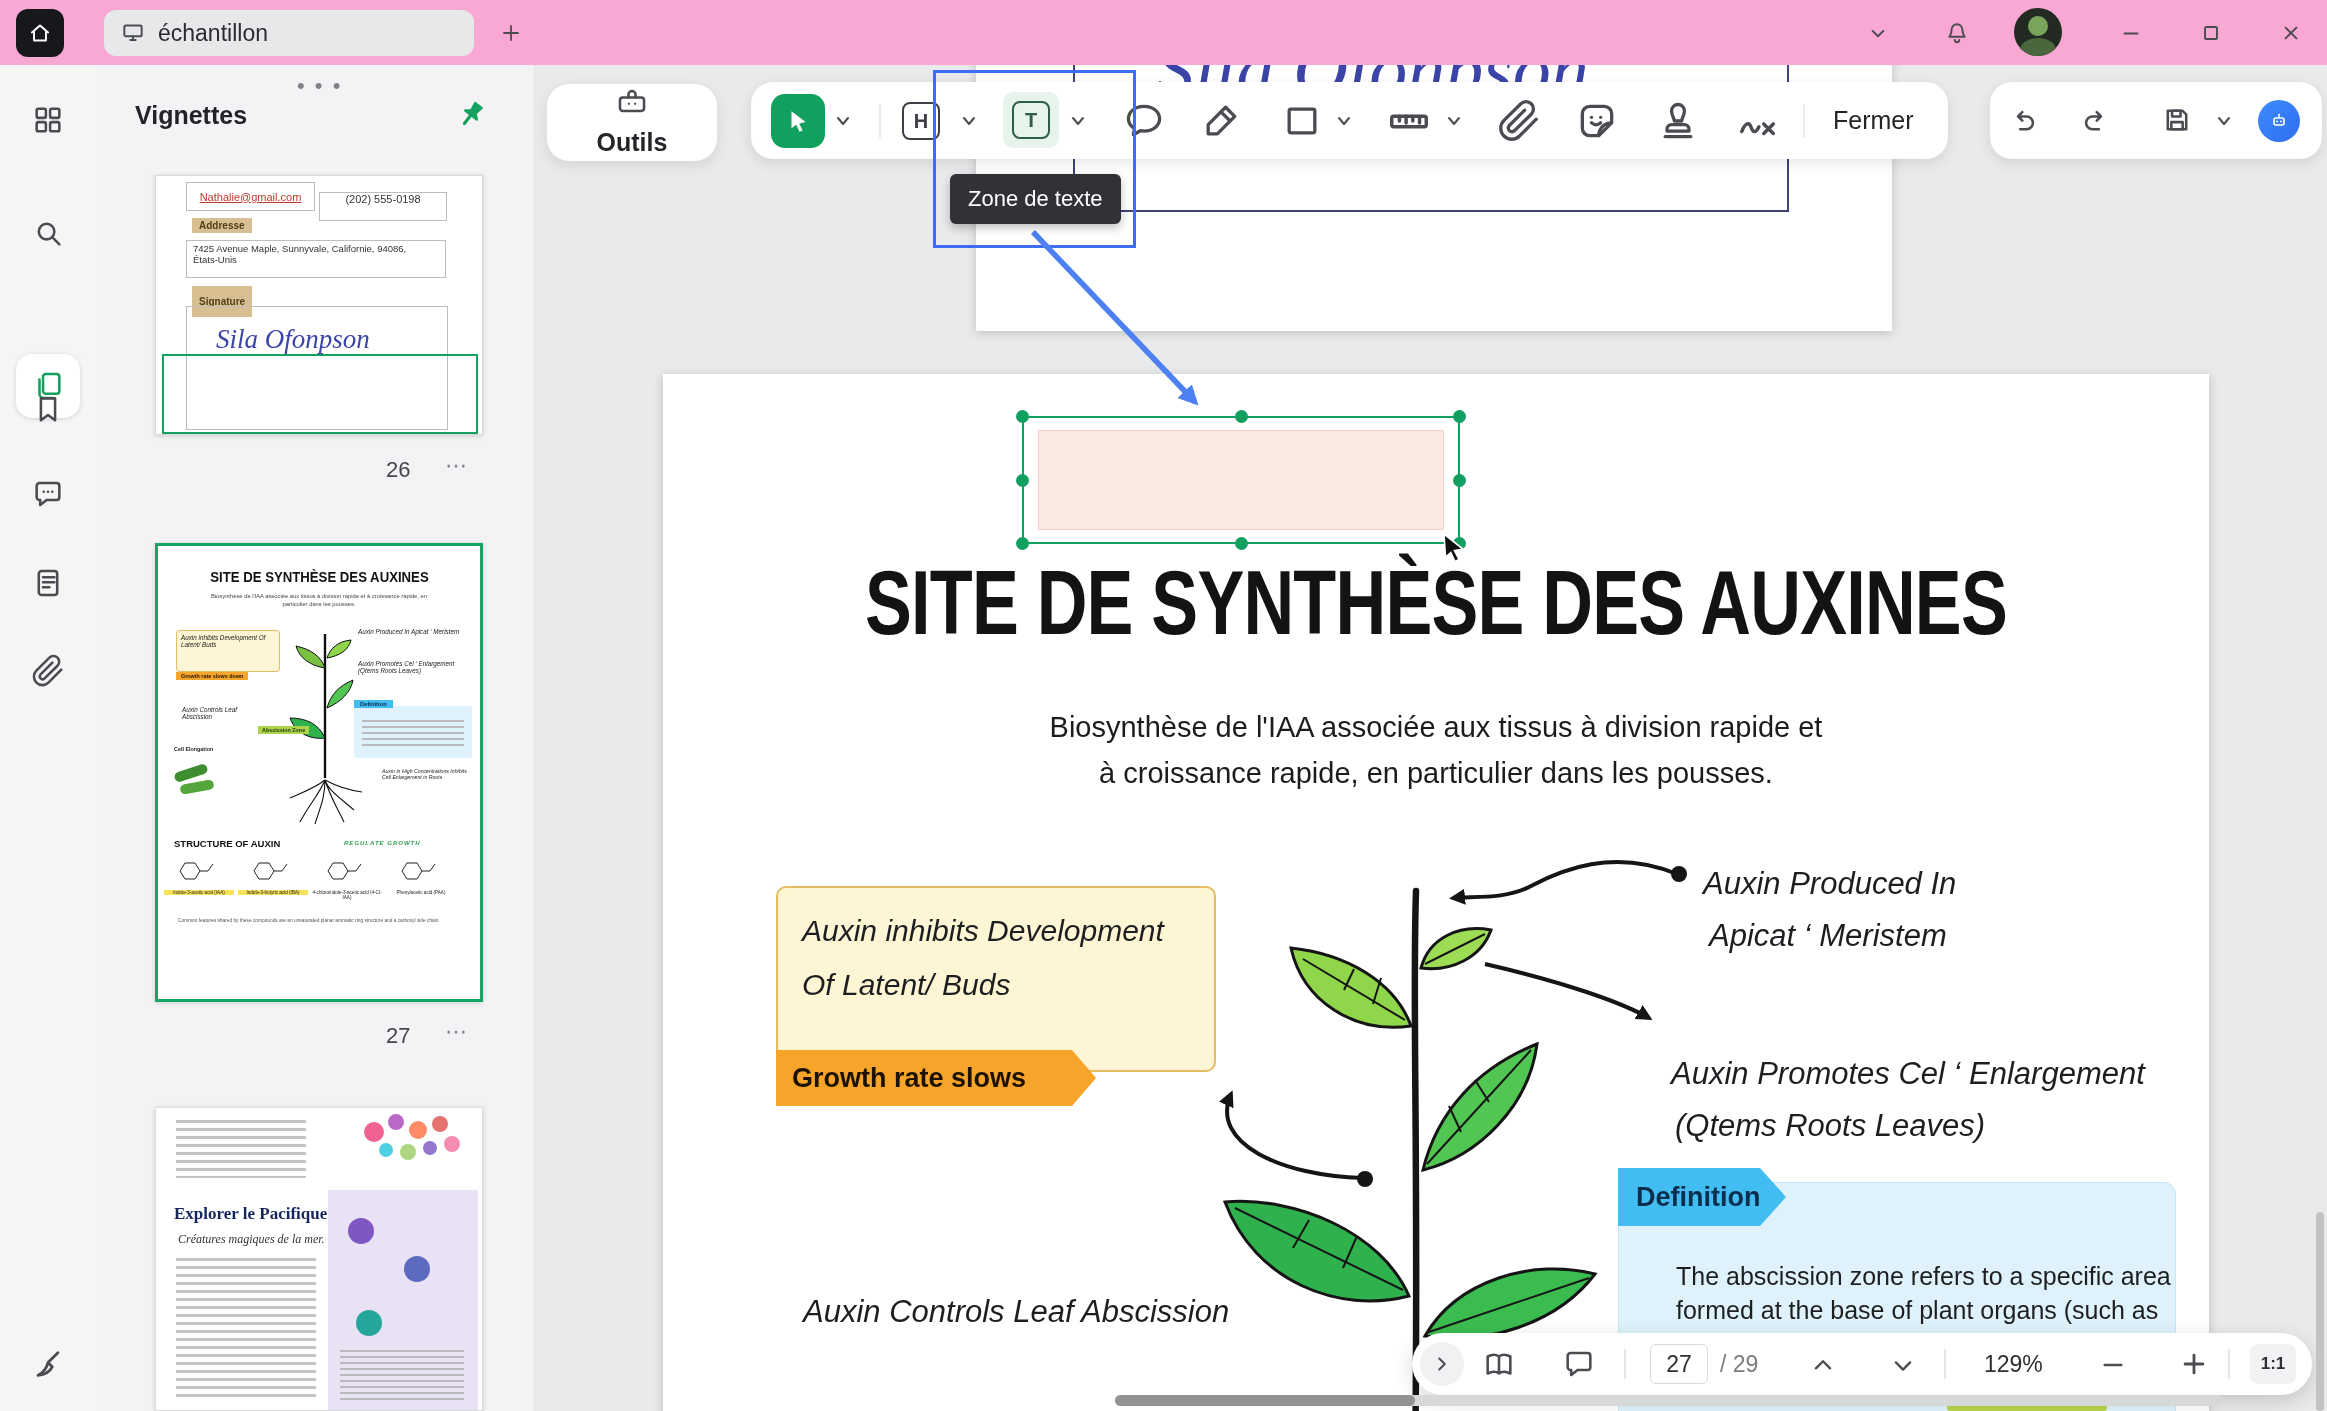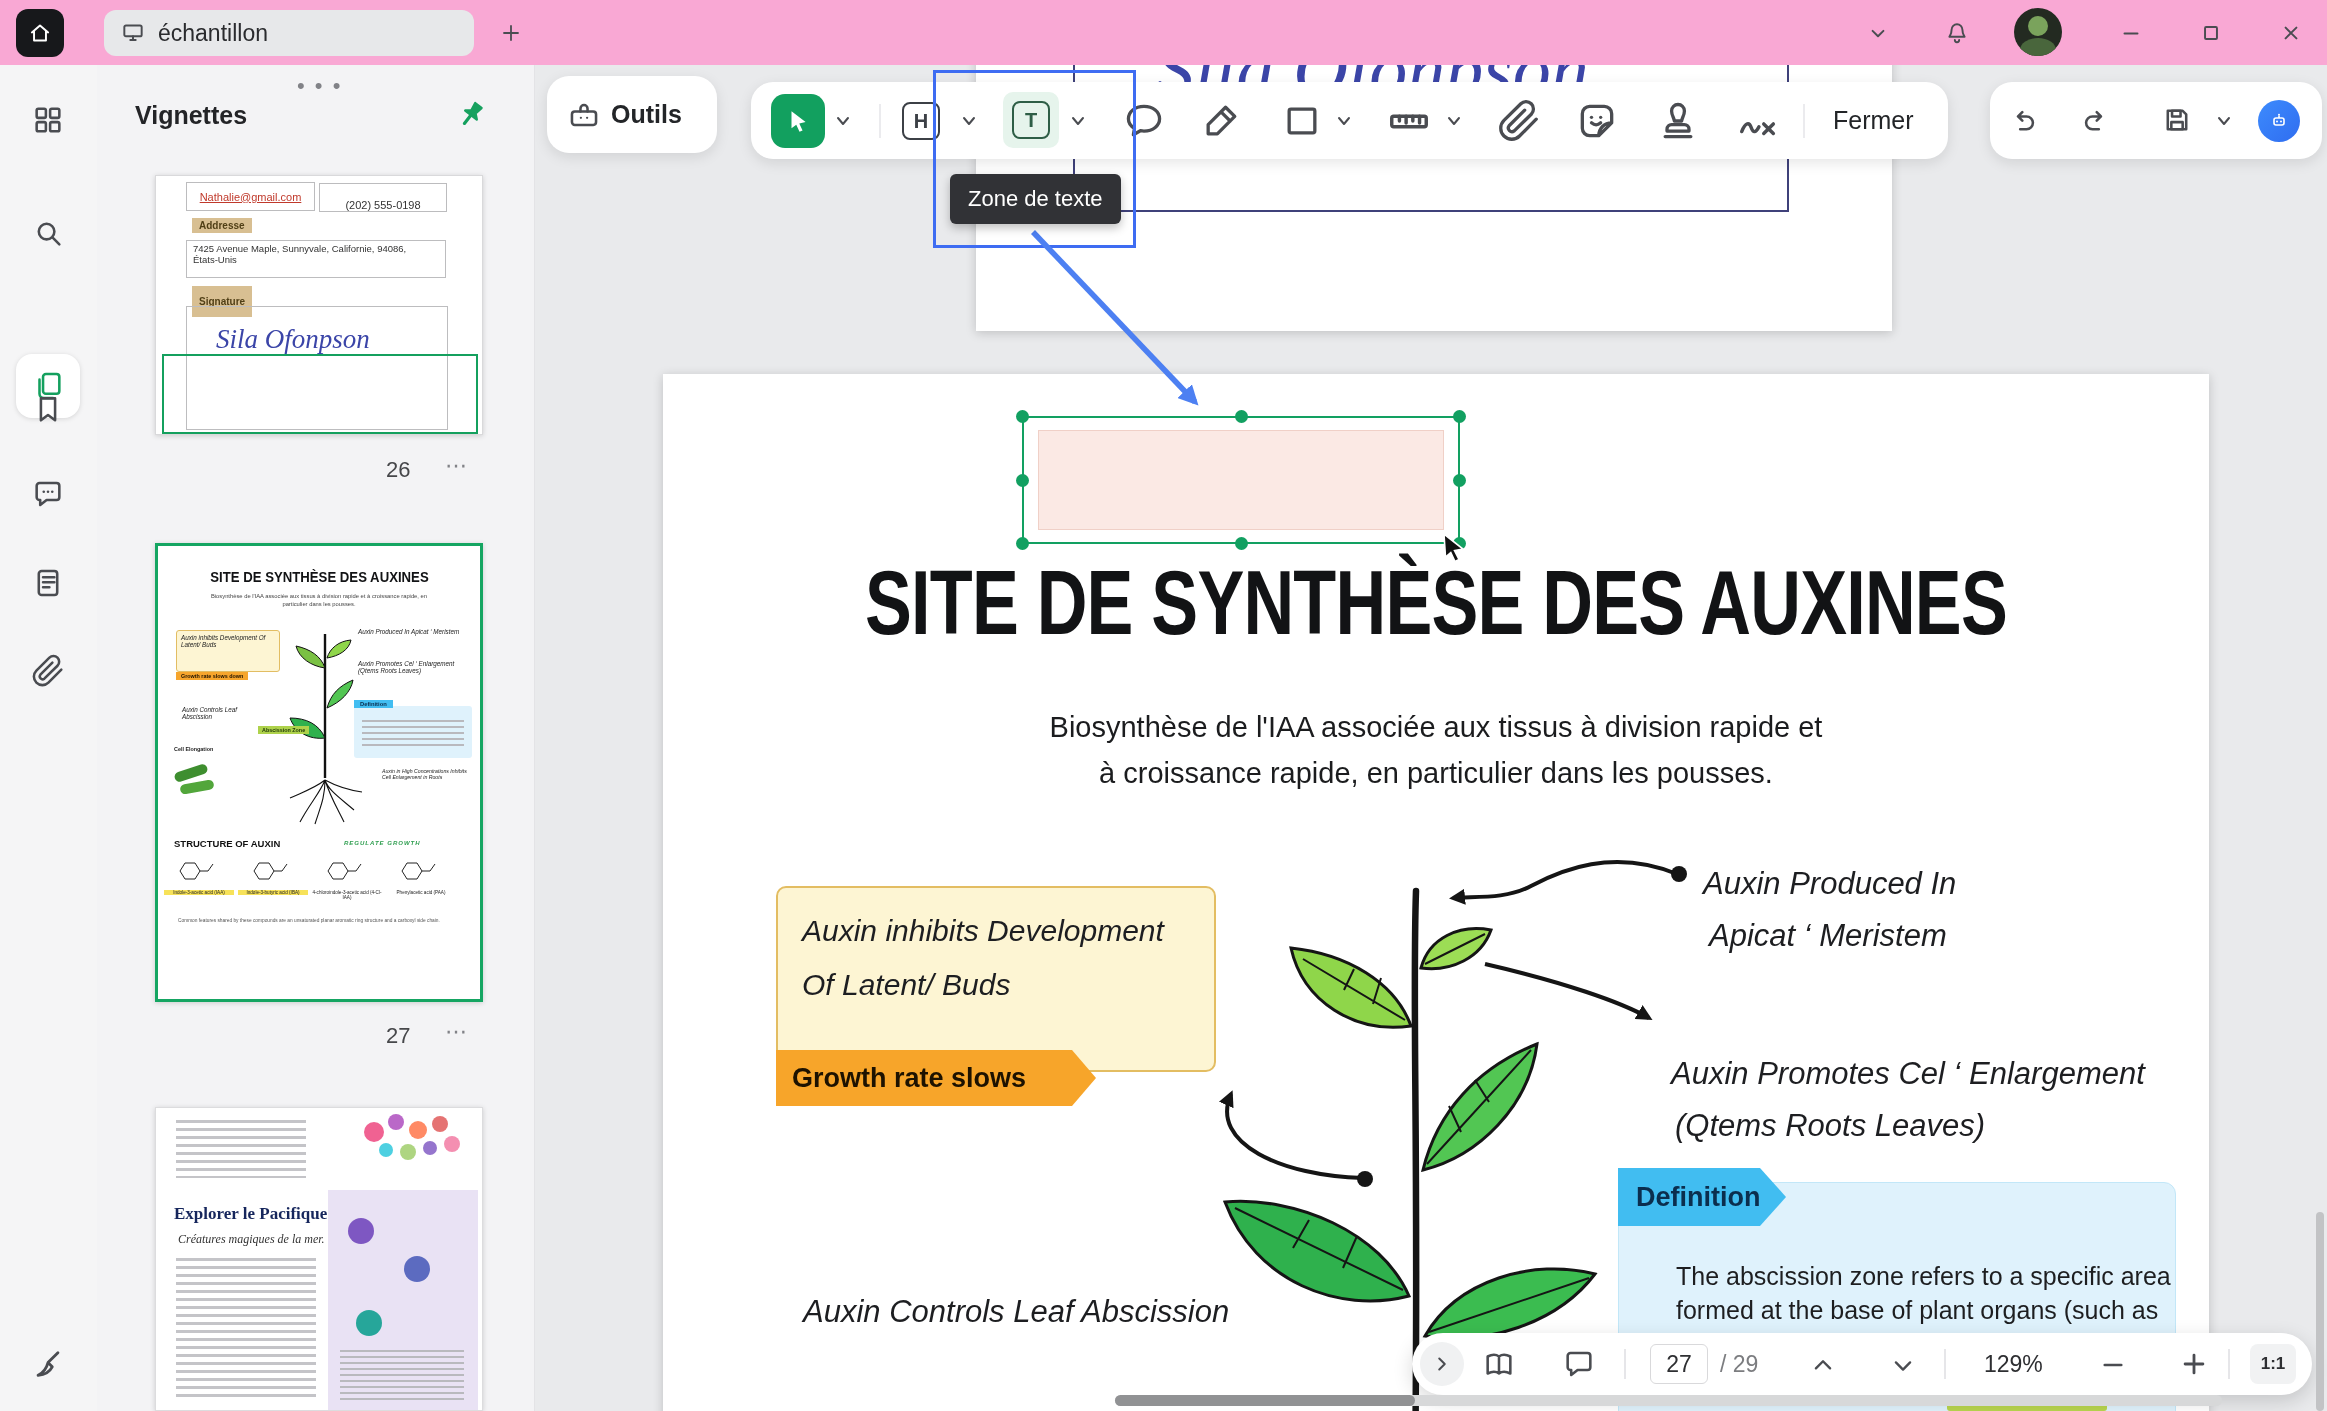--- a/index.html
+++ b/index.html
@@ -232,21 +232,21 @@
   <div class="abs" style="left:38px;top:36px;font-size:25px;font-weight:600;color:#232427;">Vignettes</div>
   <svg class="abs ic icg" style="left:358px;top:34px;transform:rotate(38deg);" width="32" height="32" viewBox="0 0 24 24">
       <path d="M9 3 H15 L14 9 L17.5 12 H6.5 L10 9 Z" fill="#17a15f" stroke="#17a15f"></path>
       <path d="M12 12 V20" stroke-width="2.4"></path>
     </svg>
 
   <div class="thumb" style="left:58px;top:110px;width:328px;height:260px;border:1px solid #d9d9db;box-sizing:border-box;">
     <div class="abs" style="left:30px;top:6px;width:127px;height:27px;border:1px solid #bcbcbe;display:flex;align-items:center;justify-content:center;">
       <span style="font-size:11px;color:#c0392b;text-decoration:underline;white-space:nowrap;">Nathalie@gmail.com</span>
     </div>
-    <div class="abs" style="left:163px;top:7px;width:126px;height:27px;border:1px solid #bcbcbe;display:flex;align-items:flex-end;justify-content:center;">
+    <div class="abs" style="left:163px;top:16px;width:126px;height:27px;border:1px solid #bcbcbe;display:flex;align-items:flex-start;justify-content:center;">
       <span style="font-size:11px;color:#333;">(202) 555-0198</span>
     </div>
     <div class="abs" style="left:36px;top:42px;background:#d8bf92;padding:2px 7px;font-size:10px;font-weight:bold;color:#503f16;">Addresse</div>
     <div class="abs" style="left:30px;top:64px;width:260px;height:38px;border:1px solid #bdbdbf;padding:2px 6px;box-sizing:border-box;">
       <div style="font-size:9.5px;color:#333;white-space:nowrap;">7425 Avenue Maple, Sunnyvale, Californie, 94086,</div>
       <div style="font-size:9.5px;color:#333;">États-Unis</div>
     </div>
     <div class="abs" style="left:36px;top:110px;background:#d8bf92;padding:10px 7px;font-size:10px;font-weight:bold;color:#503f16;">Signature</div>
     <div class="abs" style="left:30px;top:130px;width:260px;height:122px;border:1px solid #bdbdbf;"></div>
     <div class="abs" style="left:60px;top:148px;font-family:'Liberation Serif',serif;font-style:italic;font-size:27px;color:#3b45a8;">Sila Ofonpson</div>
@@ -322,21 +322,21 @@
       <div class="abs" style="left:76px;top:66px;width:26px;height:26px;border-radius:50%;background:#5c6bc0;"></div>
       <div class="abs" style="left:28px;top:120px;width:26px;height:26px;border-radius:50%;background:#26a69a;"></div>
       <div class="tl2" style="position:absolute;left:12px;top:160px;width:124px;height:52px;"></div>
     </div>
     <div class="abs" style="left:18px;top:96px;font-family:'Liberation Serif',serif;font-weight:bold;font-size:17px;color:#16265c;">Explorer le Pacifique</div>
     <div class="abs" style="left:22px;top:124px;font-family:'Liberation Serif',serif;font-style:italic;font-size:12px;color:#333;">Créatures magiques de la mer.</div>
     <div class="tl" style="position:absolute;left:20px;top:150px;width:140px;height:140px;"></div>
   </div>
 </div>
 
-<div class="abs bar flex" style="left:547px;top:76px;width:170px;height:77px;gap:10px;padding:0 20px;box-sizing:border-box;">
+<div class="abs bar flex" style="left:547px;top:84px;width:170px;height:77px;gap:10px;padding:0 20px;box-sizing:border-box;flex-direction:column;">
   <svg class="ic" width="34" height="34" viewBox="0 0 24 24">
       <rect x="3.5" y="9.5" width="17" height="9.5" rx="2"></rect>
       <path d="M9.5 9.5 V7.5 a2.5 2.5 0 0 1 5 0 V9.5"></path>
       <circle cx="9.8" cy="14" r="0.8" fill="#4a4c51" stroke="none"></circle>
       <circle cx="14.2" cy="14" r="0.8" fill="#4a4c51" stroke="none"></circle>
     </svg>
   <span style="font-size:25px;font-weight:600;">Outils</span>
 </div>
 
 <div class="abs bar" style="left:751px;top:82px;width:1197px;height:77px;">

